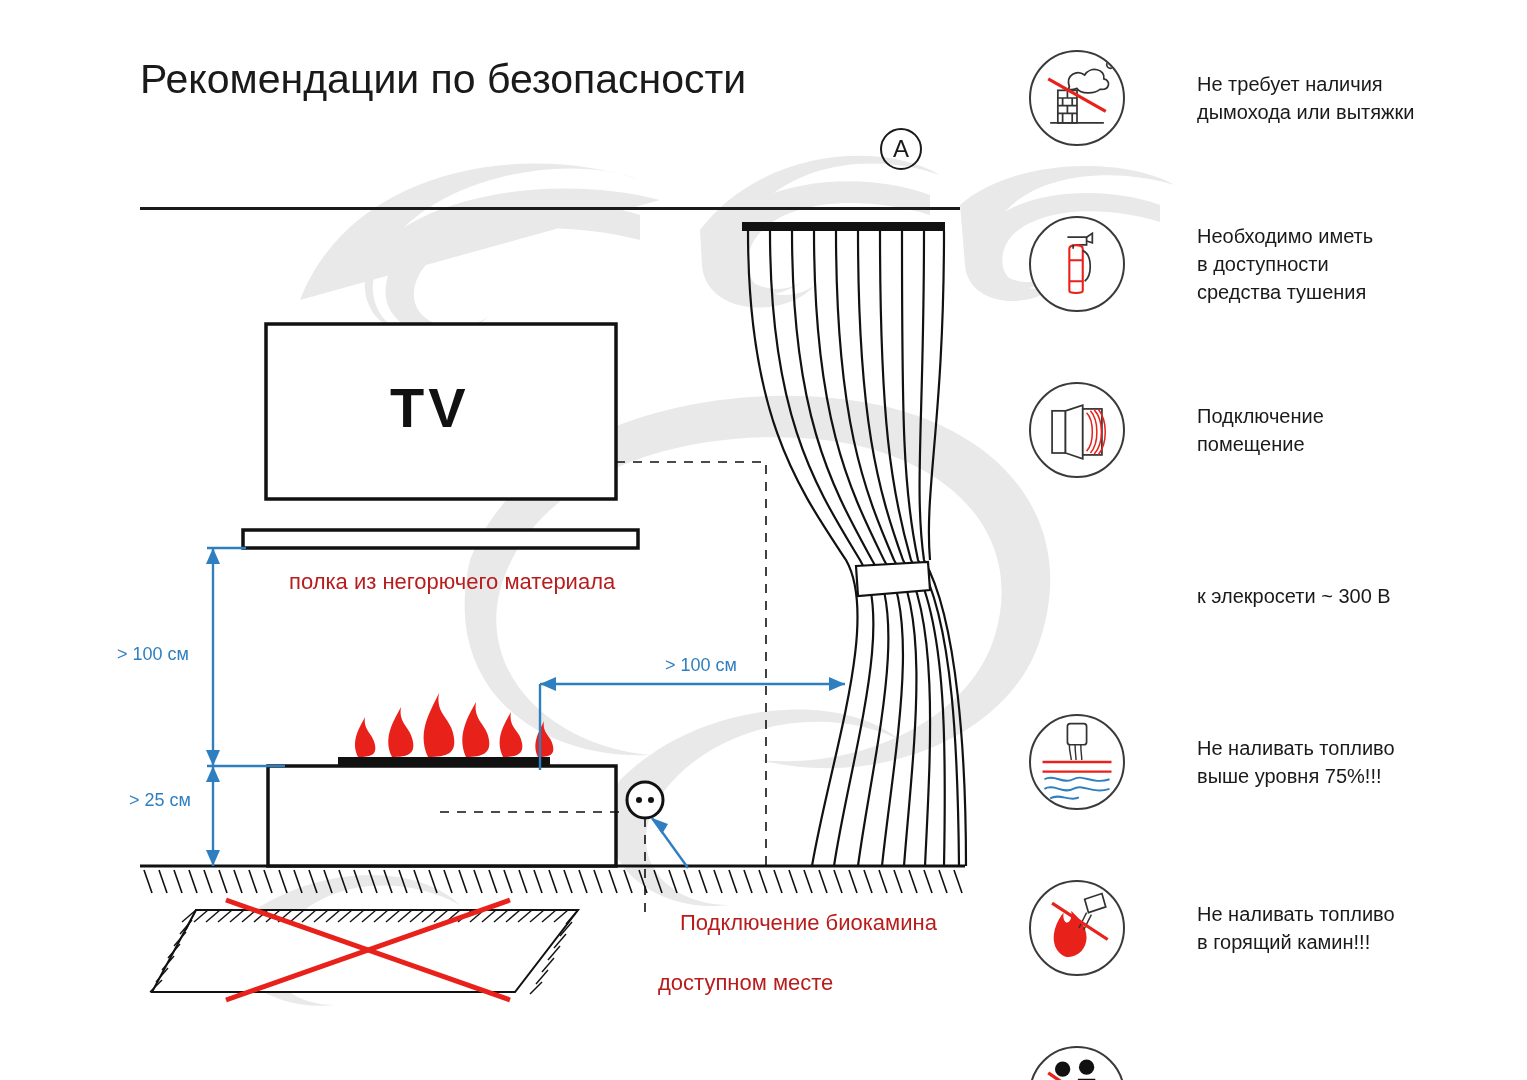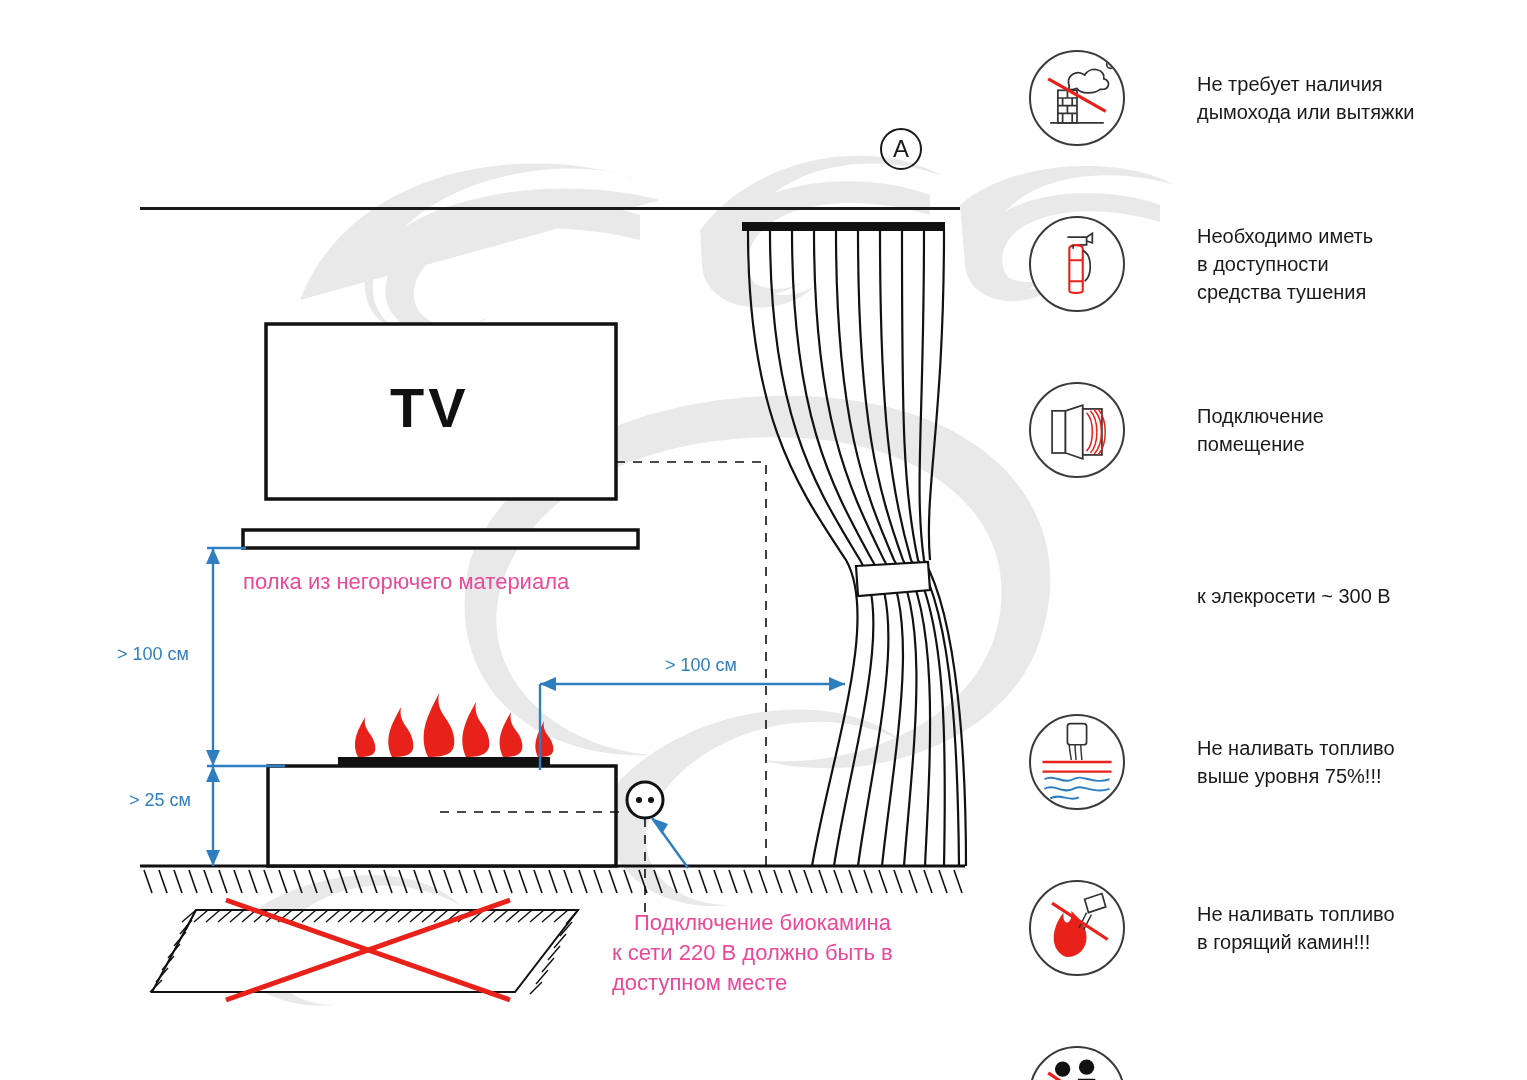--- a/index.html
+++ b/index.html
@@ -68,24 +68,25 @@
   }
   .dim-label {
     position: absolute;
     color: #2f7fc0;
     font-size: 18px;
     white-space: nowrap;
     margin-left: 29px;
   }
   .note-blue {
     position: absolute;
-    color: #ec4899;
+    color: #b91c1c;
     font-size: 22px;
     line-height: 30px;
     white-space: nowrap;
+    margin-left: 46px;
   }
   .tv-text {
     position: absolute;
     left: 390px;
     top: 375px;
     font-size: 56px;
     font-weight: bold;
     color: #111;
     letter-spacing: 4px;
   }
@@ -135,20 +136,21 @@
       <path d="M300 300 C 350 170, 520 140, 640 180 C 560 150, 420 180, 380 260 C 350 320, 420 360, 470 330 C 420 345, 370 320, 390 270 C 420 200, 560 190, 640 215 L 640 240 C 540 215, 430 230, 415 285 C 405 325, 460 340, 490 315 C 455 350, 370 345, 365 290 C 358 215, 520 165, 660 200 Z"></path>
       <path d="M700 230 C 760 150, 880 140, 940 175 C 870 150, 780 165, 745 225 C 715 275, 770 305, 805 280 C 765 310, 705 295, 715 245 C 730 185, 850 165, 930 195 L 930 215 C 845 190, 760 205, 748 255 C 740 295, 790 305, 815 285 C 785 320, 705 315, 702 265 Z"></path>
       <path d="M960 205 C 1010 160, 1120 155, 1175 185 C 1105 165, 1025 175, 995 225 C 970 270, 1020 295, 1055 275 C 1015 305, 965 290, 975 245 C 990 195, 1090 180, 1160 205 L 1160 222 C 1090 200, 1012 212, 1003 253 C 996 288, 1040 298, 1062 280 C 1035 312, 968 308, 965 265 Z"></path>
       <path d="M470 560 C 520 430, 700 380, 850 400 C 1000 420, 1080 520, 1040 640 C 1010 735, 880 790, 760 760 C 860 770, 970 720, 995 635 C 1025 535, 950 455, 825 440 C 690 425, 545 470, 505 575 C 470 665, 545 745, 650 755 C 540 760, 440 690, 470 560 Z"></path>
       <path d="M620 780 C 700 700, 840 690, 900 740 C 830 705, 720 720, 665 790 C 620 848, 660 905, 730 905 C 650 915, 580 855, 620 780 Z"></path>
       <path d="M240 920 C 320 860, 420 865, 460 905 C 405 875, 330 878, 288 925 C 252 965, 282 1005, 335 1005 C 268 1012, 208 968, 240 920 Z"></path>
     </g>
   </svg>
 
   <div class="title-block">
+    <div class="title-line">Рекомендации по безопасности</div>
   </div>
   <div class="title-badge">A</div>
   <div class="title-rule"></div>
 
   <svg id="drawing" width="1527" height="1080" viewBox="0 0 1527 1080">
 
     <line x1="140" y1="866" x2="965" y2="866" stroke="#111" stroke-width="3"></line>
 
     <g stroke="#111" stroke-width="1.6">
       <line x1="144" y1="870" x2="152" y2="893"></line>
@@ -330,21 +332,20 @@
       <path d="M652 818 l 16 6 l -6 10 z" fill="#2f7fc0" stroke="none"></path>
     </g>
   </svg>
 
   <div class="tv-text">TV</div>
   <div class="note-blue" style="left:243px; top:567px;">полка из негорючего материала</div>
   <div class="dim-label" style="left:88px; top:644px;">&gt; 100 см</div>
   <div class="dim-label" style="left:100px; top:790px;">&gt; 25 см</div>
   <div class="dim-label" style="left:636px; top:655px;">&gt; 100 см</div>
   <div class="note-blue" style="left:634px; top:908px;">Подключение биокамина</div>
-  <div class="note-blue" style="left:612px; top:938px;">к сети 220 В должно быть в</div>
   <div class="note-blue" style="left:612px; top:968px;">доступном месте</div>
 
   <div class="icon-list">
 
     <div class="icon-row" style="top:0px;">
       <div class="icon-badge">
         <svg viewBox="0 0 96 96" width="92" height="92">
           <g stroke="#333" stroke-width="1.8" fill="#fff">
             <rect x="28" y="40" width="20" height="34"></rect>
             <line x1="28" y1="48" x2="48" y2="48"></line>

